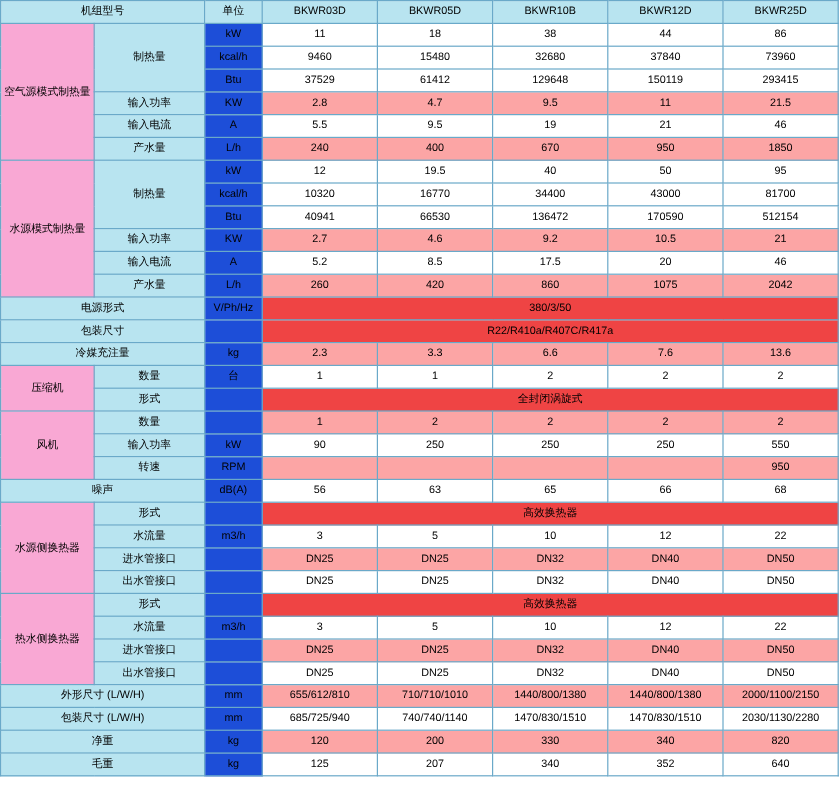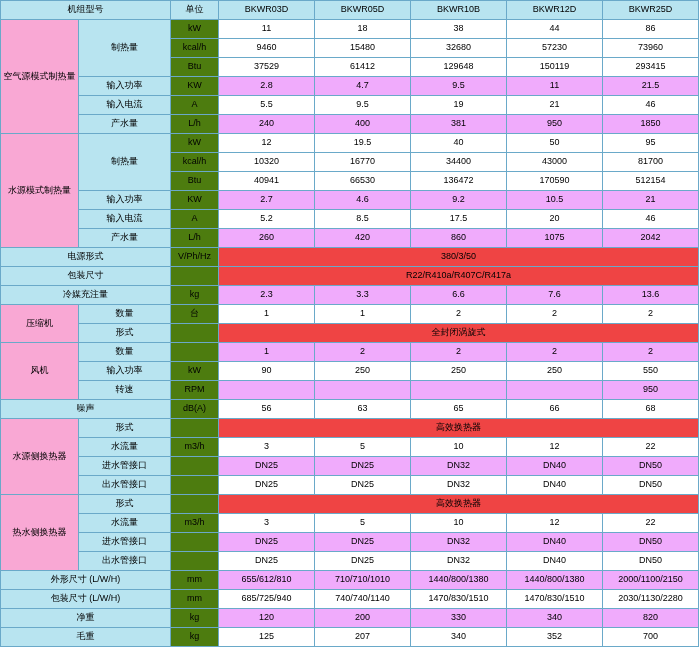--- a/index.html
+++ b/index.html
@@ -40,24 +40,24 @@
     background: #f9a8d4;
     font-size: 10px;
   }
   .lbl {
     background: #b8e4f0;
   }
   .val {
     background: #ffffff;
   }
   .val-alt {
-    background: #f0abfc;
+    background: #fca5a5;
   }
   .unit {
-    background: #4d7c0f;
+    background: #1d4ed8;
     font-size: 8.5px;
   }
   .span-all {
     background: #ef4444;
   }
   col.c-grp { width: 78px; }
   col.c-lbl { width: 92px; }
   col.c-unit { width: 48px; }
   col.c-m { width: 96px; }
 </style>
@@ -95,21 +95,21 @@
       <td class="val">18</td>
       <td class="val">38</td>
       <td class="val">44</td>
       <td class="val">86</td>
     </tr>
     <tr>
       <td class="unit">kcal/h</td>
       <td class="val">9460</td>
       <td class="val">15480</td>
       <td class="val">32680</td>
-      <td class="val">57230</td>
+      <td class="val">37840</td>
       <td class="val">73960</td>
     </tr>
     <tr>
       <td class="unit">Btu</td>
       <td class="val">37529</td>
       <td class="val">61412</td>
       <td class="val">129648</td>
       <td class="val">150119</td>
       <td class="val">293415</td>
     </tr>
@@ -129,21 +129,21 @@
       <td class="val">9.5</td>
       <td class="val">19</td>
       <td class="val">21</td>
       <td class="val">46</td>
     </tr>
     <tr>
       <td class="lbl">产水量</td>
       <td class="unit">L/h</td>
       <td class="val-alt">240</td>
       <td class="val-alt">400</td>
-      <td class="val-alt">381</td>
+      <td class="val-alt">670</td>
       <td class="val-alt">950</td>
       <td class="val-alt">1850</td>
     </tr>
 
     <tr>
       <td class="grp" rowspan="6">水源模式制热量</td>
       <td class="lbl" rowspan="3">制热量</td>
       <td class="unit">kW</td>
       <td class="val">12</td>
       <td class="val">19.5</td>
@@ -365,16 +365,16 @@
       <td class="val-alt">340</td>
       <td class="val-alt">820</td>
     </tr>
     <tr>
       <td class="lbl" colspan="2">毛重</td>
       <td class="unit">kg</td>
       <td class="val">125</td>
       <td class="val">207</td>
       <td class="val">340</td>
       <td class="val">352</td>
-      <td class="val">700</td>
+      <td class="val">640</td>
     </tr>
   </tbody>
 </table>
 
 </body></html>

